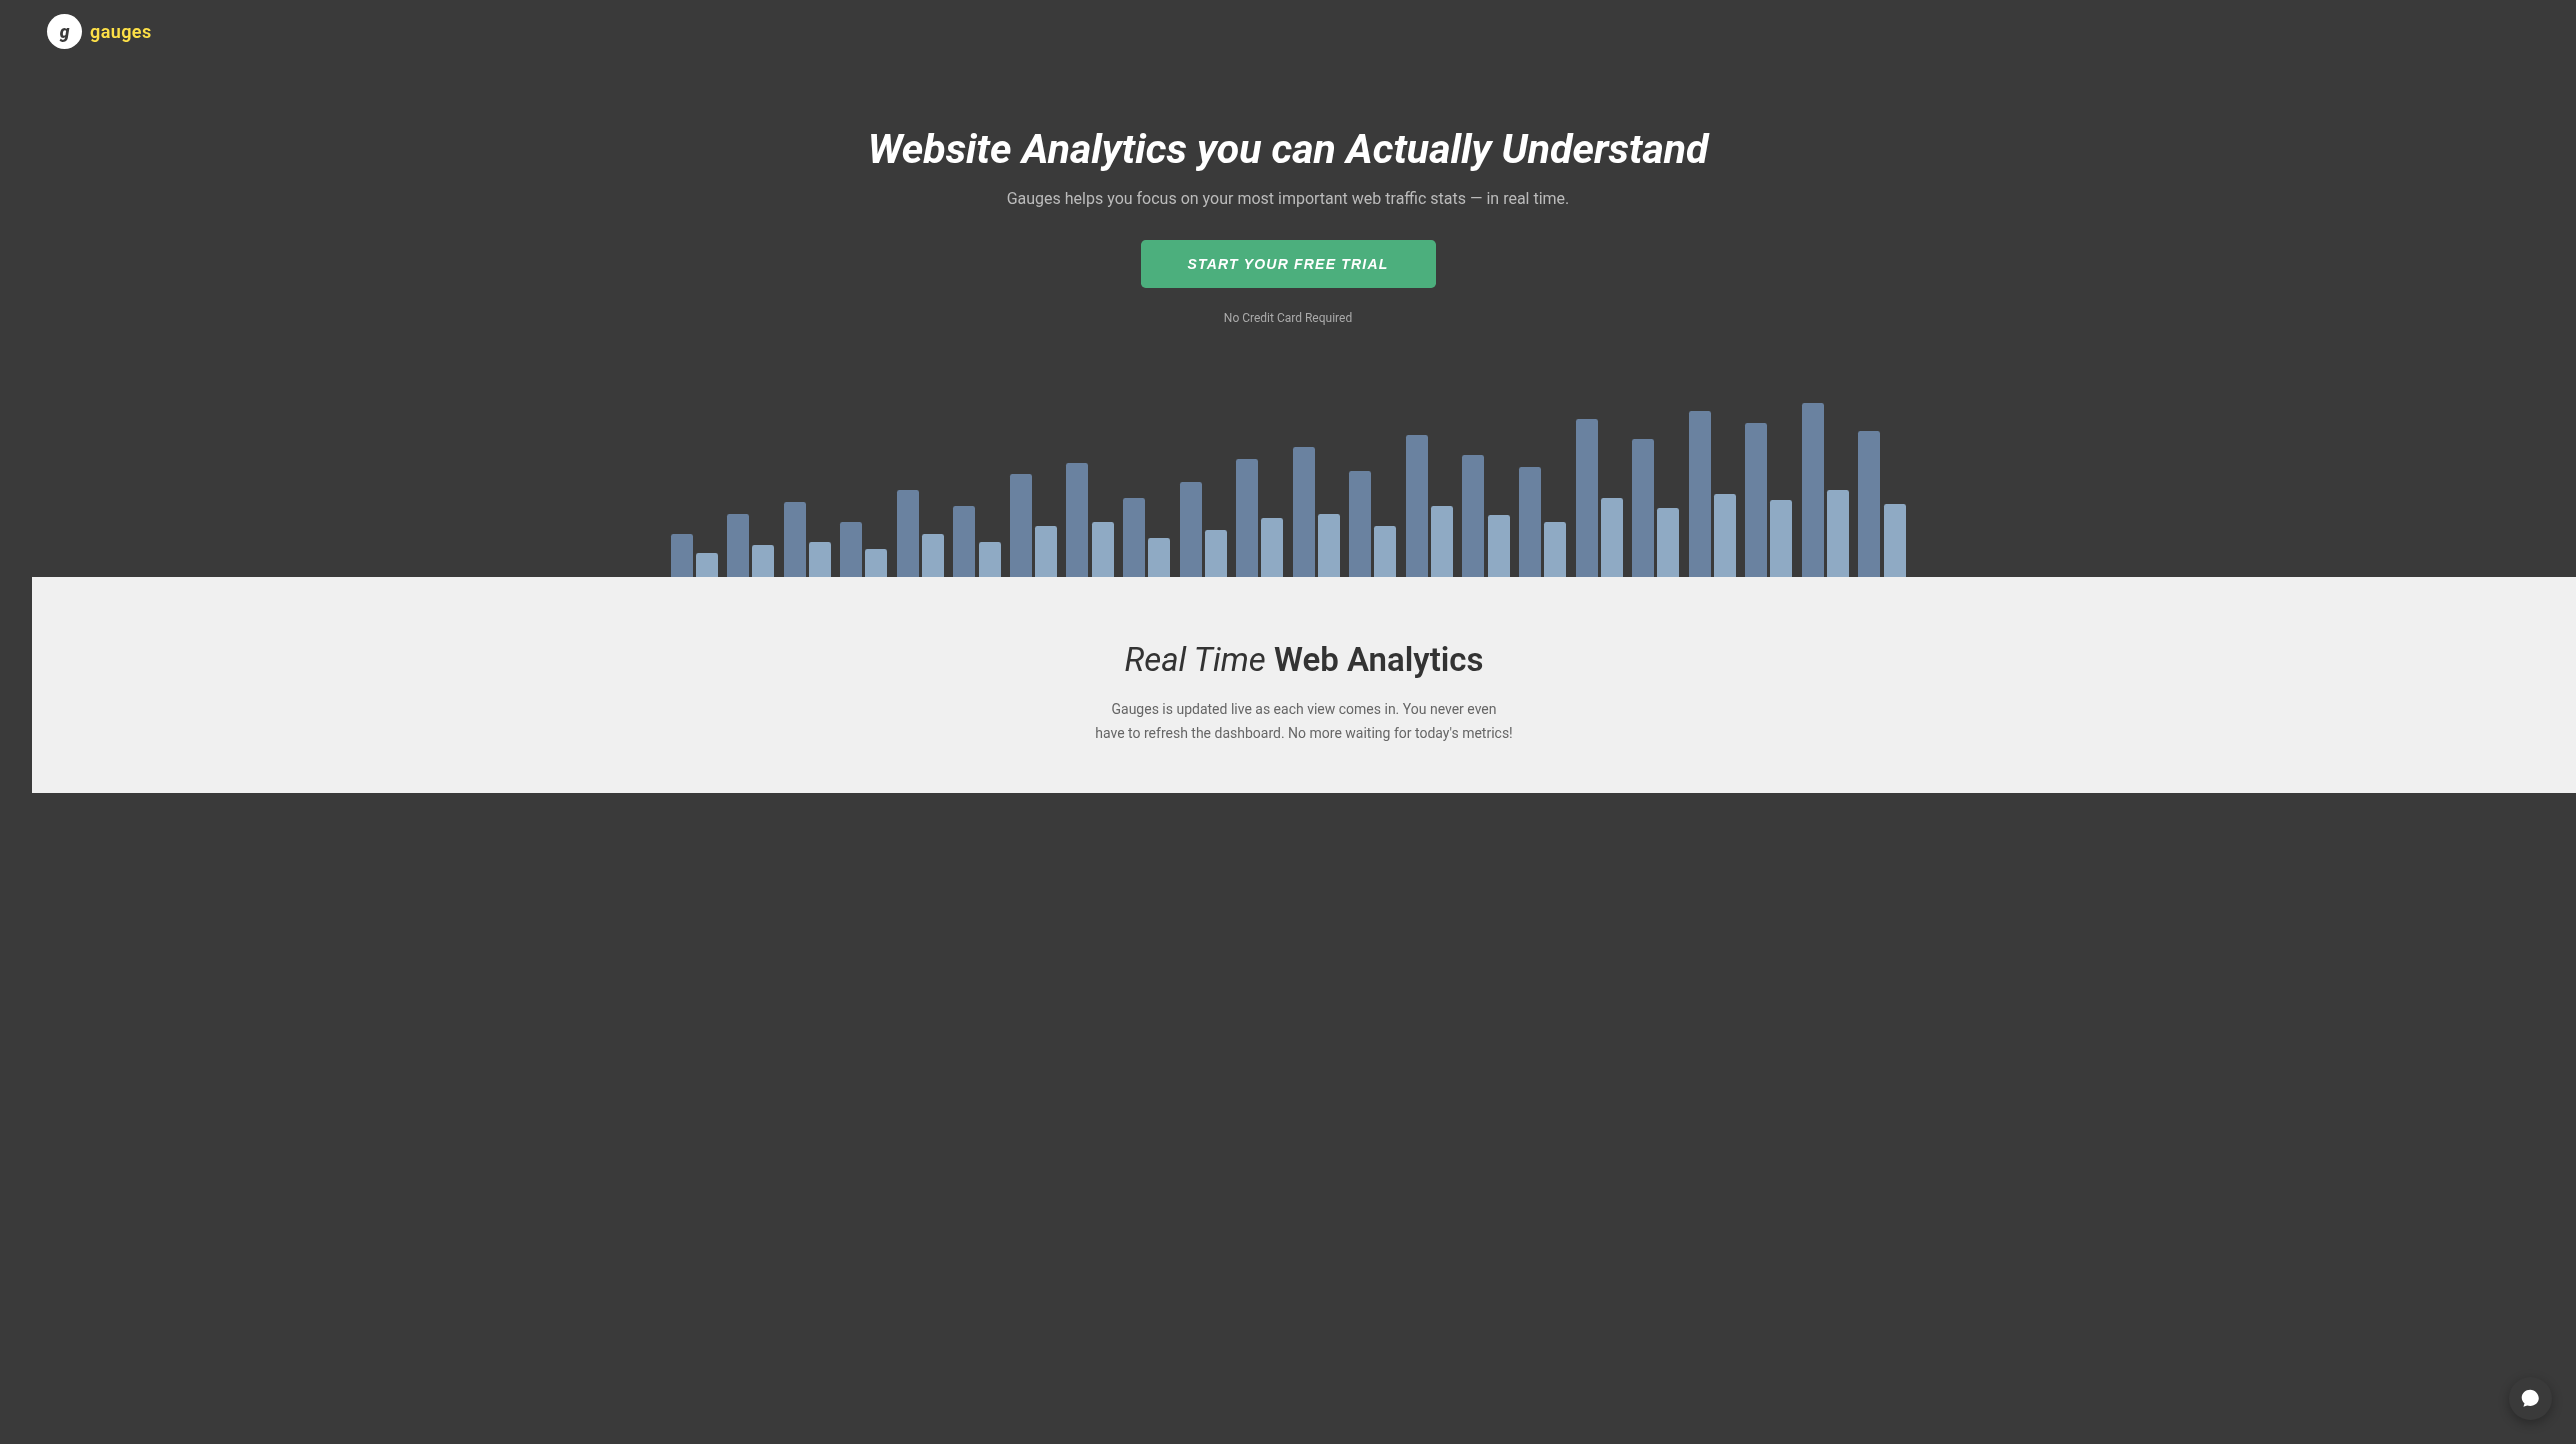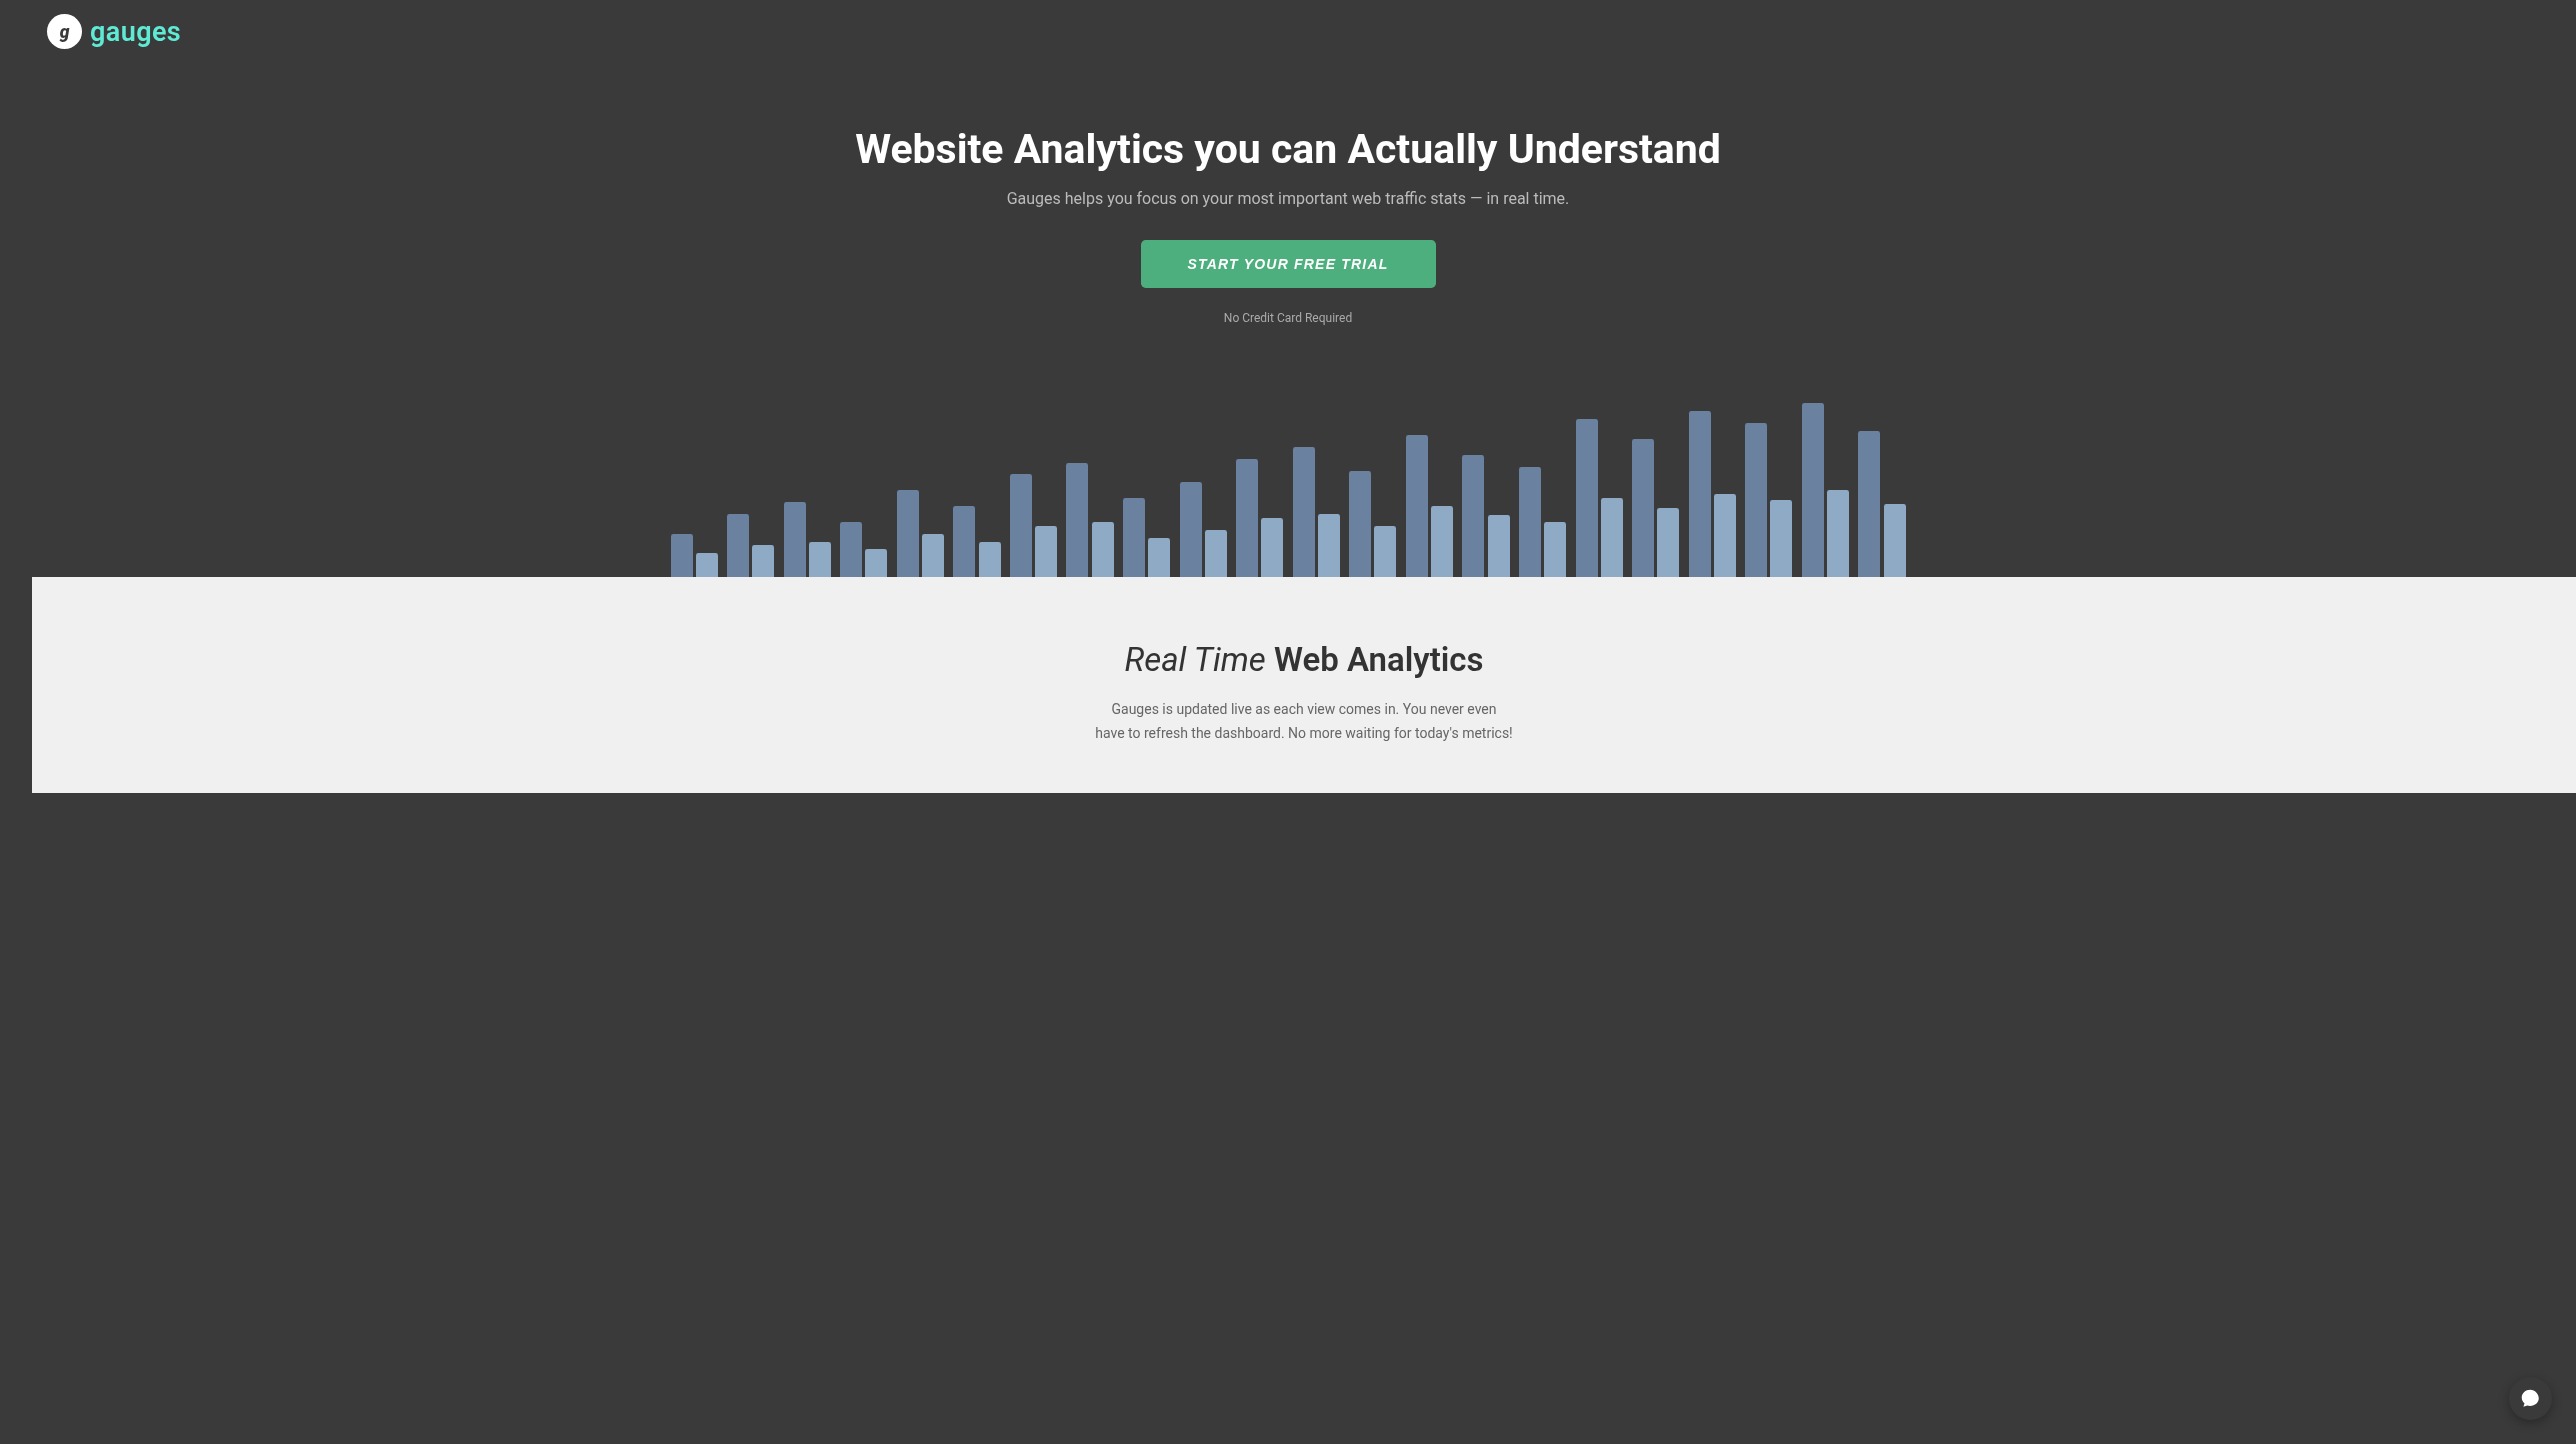--- a/index.html
+++ b/index.html
@@ -42,23 +42,23 @@
       display: flex;
       align-items: center;
       justify-content: center;
       font-size: 17.4px;
       font-weight: 900;
       color: #3a3a3a;
       font-style: italic;
     }
 
     .logo-text {
-      font-size: 27px;
+      font-size: 18px;
       font-weight: 600;
-      color: #5eead4;
+      color: #fde047;
       letter-spacing: 0.4px;
     }
 
     .nav-links {
       display: flex;
       align-items: center;
       gap: 28px;
     }
 
     .nav-link {
@@ -88,20 +88,21 @@
       position: relative;
       overflow: hidden;
     }
 
     .hero-title {
       font-size: 41px;
       font-weight: 700;
       color: #fff;
       margin-bottom: 16px;
       line-height: 1.15;
+      font-style: italic;
     }
 
     .hero-subtitle {
       font-size: 16px;
       color: #bbb;
       margin-bottom: 32px;
       font-weight: 400;
     }
 
     .cta-btn {

